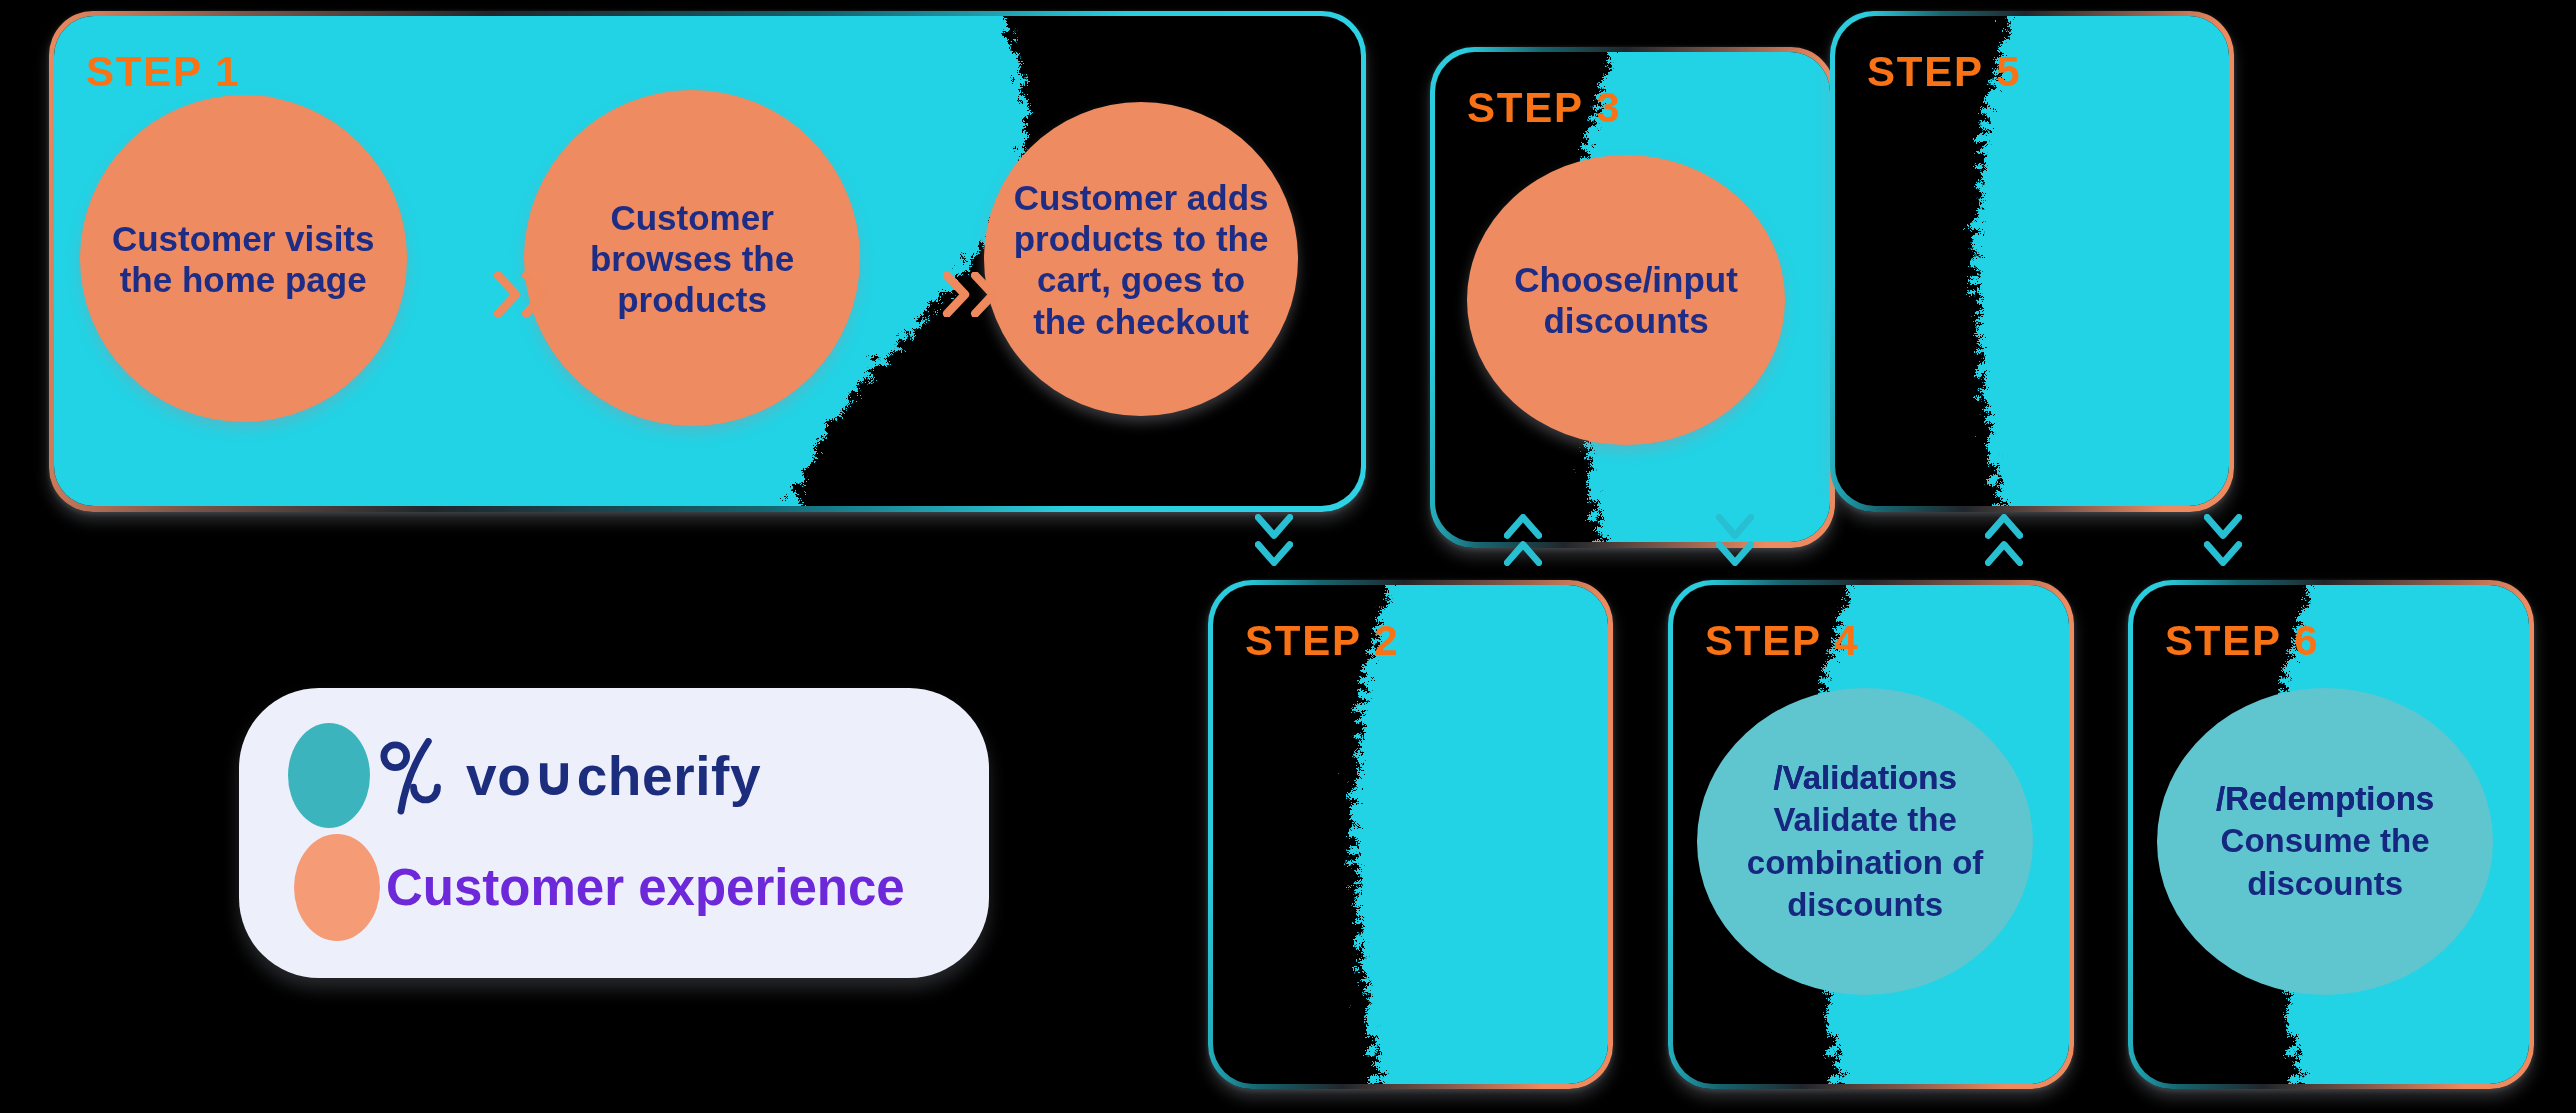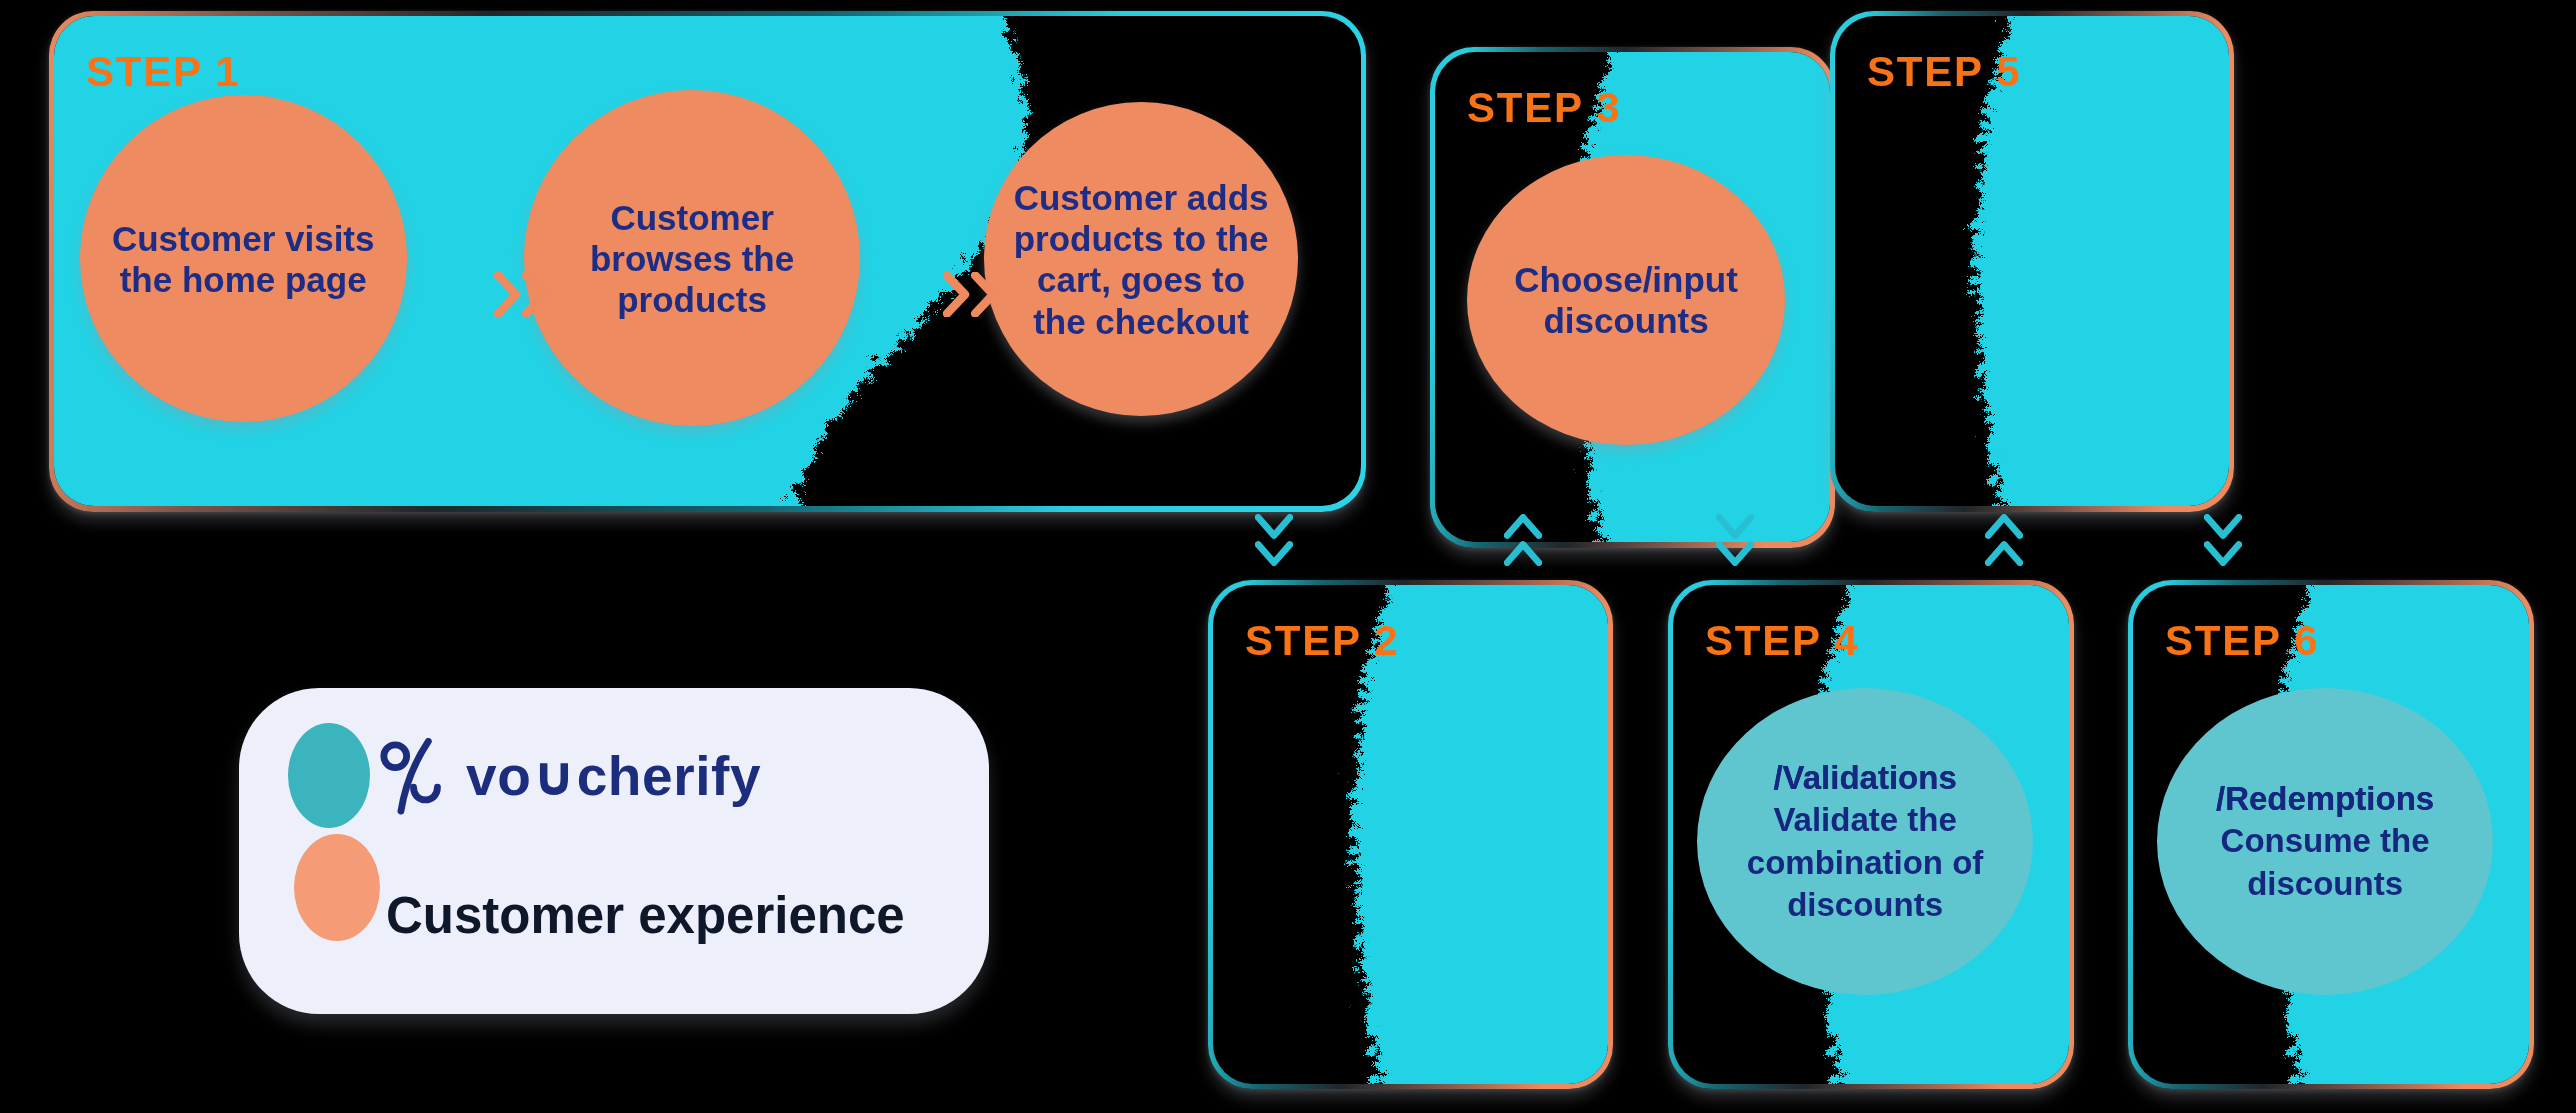--- a/index.html
+++ b/index.html
@@ -43,31 +43,31 @@
   .api-text{white-space:pre-line;font-size:33px;line-height:1.28;font-weight:700;color:#15277f;}
   .api-label{display:block;text-shadow:0 0 0.6px #15277f;}
 
   
   .vchev{position:absolute;top:514px;width:38px;height:52px;z-index:5;}
   .vchev polyline{fill:none;stroke:#29bfd3;stroke-width:12;stroke-linecap:round;stroke-linejoin:round;}
   .rchev{position:absolute;width:57px;height:45px;z-index:5;}
   .rchev polyline{fill:none;stroke:#ef8a5e;stroke-width:15;stroke-linecap:round;stroke-linejoin:round;}
 
   
-  .legend{position:absolute;left:239px;top:688px;width:750px;height:326px;background:#edf0fb;
+  .legend{position:absolute;left:239px;top:688px;width:750px;height:290px;background:#edf0fb;
           border-radius:80px;box-shadow:0 10.2px 17px rgba(150,155,170,.25);}
   .legend-dot{position:absolute;border-radius:50%;}
   .legend-dot-teal{left:49px;top:35px;width:82px;height:105px;background:#3cb4bd;}
   .legend-dot-orange{left:55px;top:146px;width:86px;height:107px;background:#f59b76;}
   .percent-svg{position:absolute;left:139px;top:50px;width:63px;height:77px;}
   .percent-svg .st{fill:none;stroke:#1d2d7e;stroke-width:12;stroke-linecap:round;}
   .brand-word{position:absolute;left:227px;top:50px;height:77px;line-height:77px;
               font-size:55px;font-weight:700;color:#1d2d7e;letter-spacing:0.6px;}
   .legend-customer{position:absolute;left:147px;top:171px;height:57px;line-height:57px;
-                   font-size:51px;font-weight:700;color:#0f172a;margin-top:28px;}
+                   font-size:51px;font-weight:700;color:#6d28d9;}
 </style>
 </head>
 <body>
 
 <svg width="0" height="0" style="position:absolute">
   <defs>
     <filter id="spray" x="-15%" y="-15%" width="130%" height="130%">
       <feTurbulence type="turbulence" baseFrequency="0.035 0.045" numOctaves="2" seed="8" result="big"></feTurbulence>
       <feDisplacementMap in="SourceGraphic" in2="big" scale="55" xChannelSelector="R" yChannelSelector="G" result="d1"></feDisplacementMap>
       <feTurbulence type="fractalNoise" baseFrequency="0.35" numOctaves="2" seed="4" result="fine"></feTurbulence>

